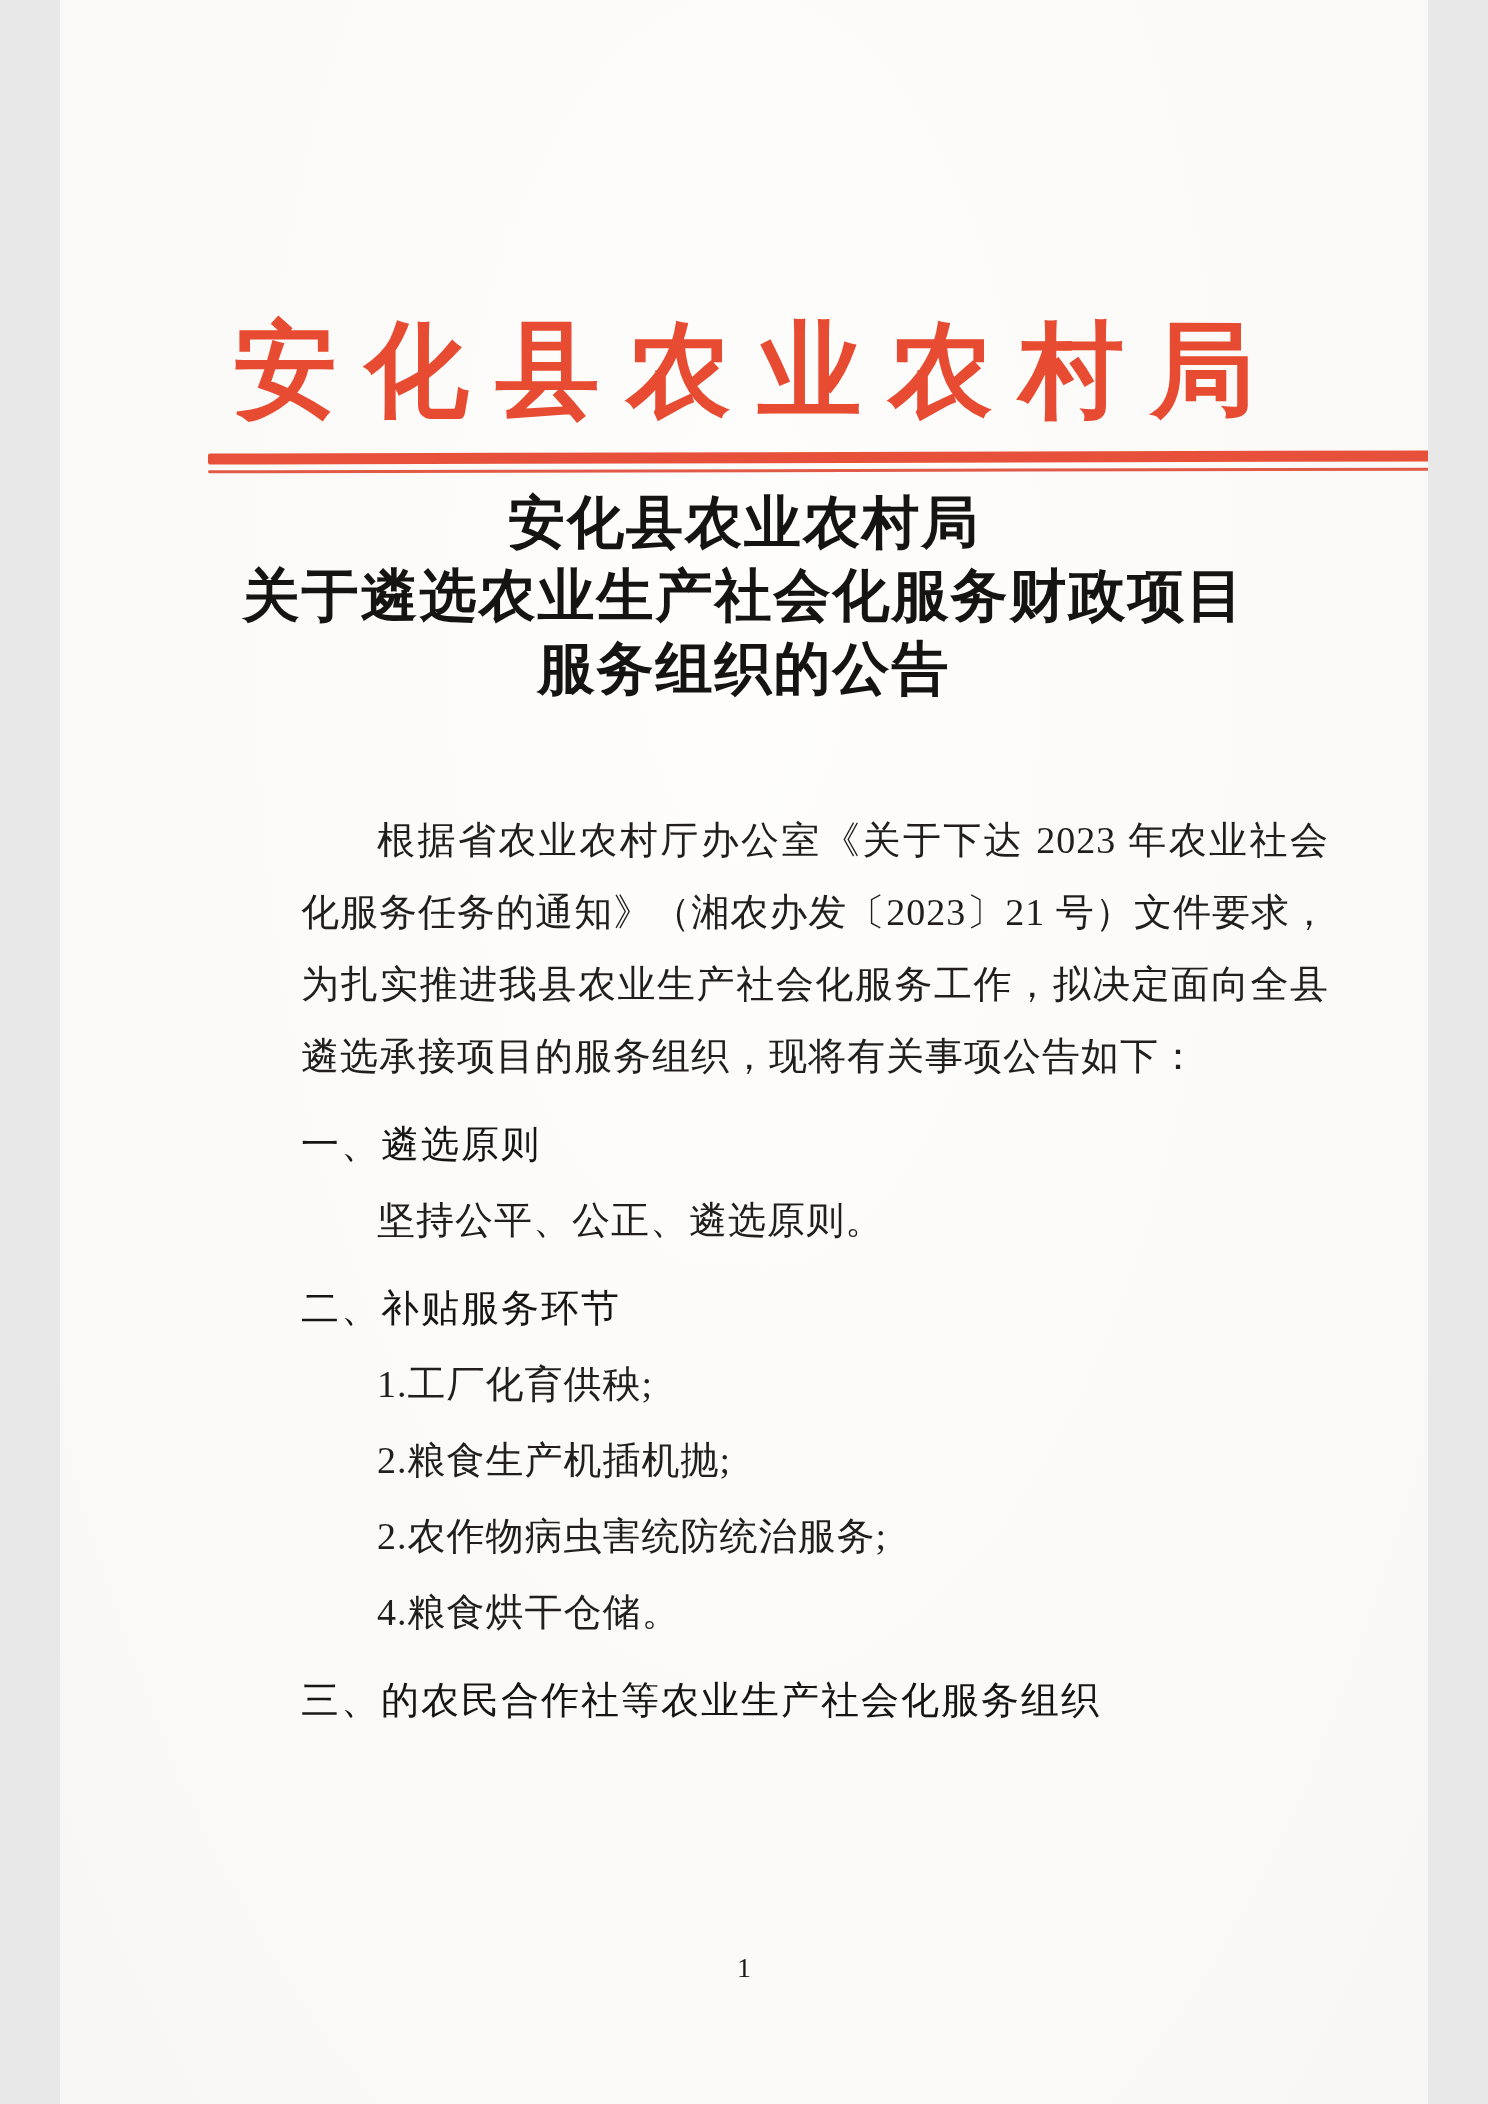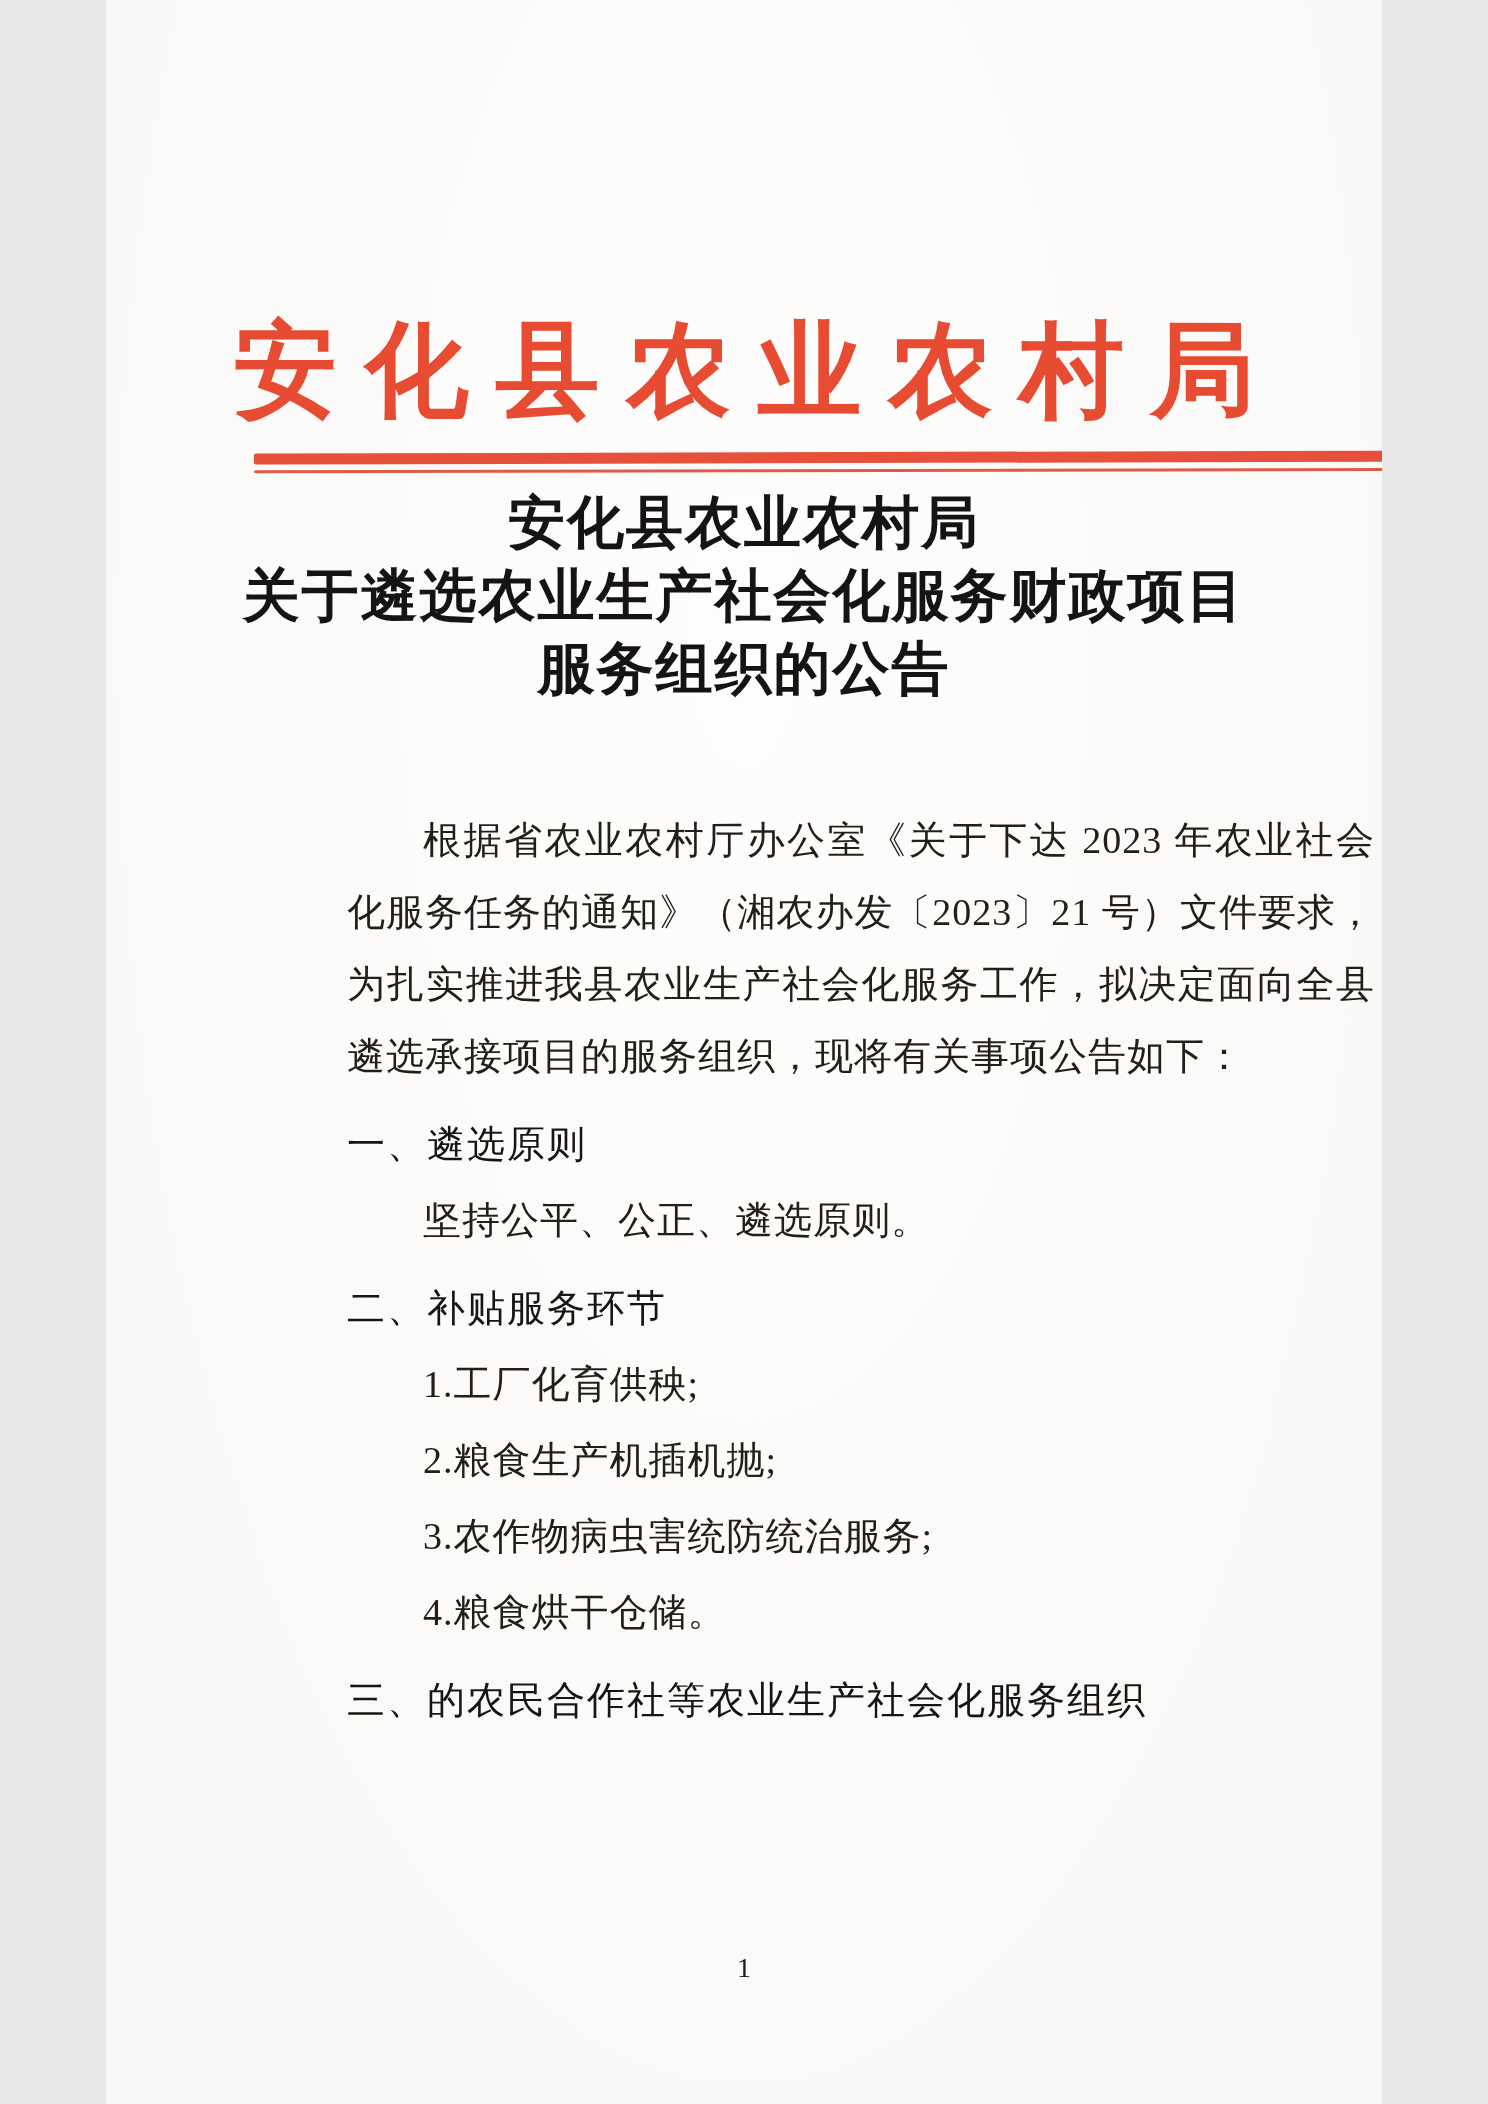--- a/index.html
+++ b/index.html
@@ -2,29 +2,28 @@
 <html><head>
 <meta charset="utf-8">
 <style>
   html, body {
     margin: 0;
     padding: 0;
     background: #e8e8e8;
   }
   .page {
     position: relative;
-    width: 1236px;
+    width: 1368px;
     height: 2104px;
     margin: 0 auto;
     background:
       radial-gradient(ellipse at 50% 30%, rgba(255,255,255,0.6), rgba(0,0,0,0.015)),
       #fcfbf9;
     overflow: hidden;
     font-family: "Liberation Serif", "DejaVu Serif", serif;
-    padding-left: 40px;
   }
 
   
   .letterhead {
     position: absolute;
     top: 296px;
     left: 0;
     right: 0;
     text-align: center;
     font-family: "Liberation Serif", "DejaVu Serif", serif;
@@ -131,20 +130,20 @@
     <div>服务组织的公告</div>
   </div>
 
   <div class="content">
     <p class="indent">根据省农业农村厅办公室《关于下达 2023 年农业社会化服务任务的通知》（湘农办发〔2023〕21 号）文件要求，为扎实推进我县农业生产社会化服务工作，拟决定面向全县遴选承接项目的服务组织，现将有关事项公告如下：</p>
     <p class="heading">一、遴选原则</p>
     <p class="indent">坚持公平、公正、遴选原则。</p>
     <p class="heading">二、补贴服务环节</p>
     <p class="indent">1.工厂化育供秧;</p>
     <p class="indent">2.粮食生产机插机抛;</p>
-    <p class="indent">3.农作物病虫害统防统治服务;</p>
+    <p class="indent">2.农作物病虫害统防统治服务;</p>
     <p class="indent">4.粮食烘干仓储。</p>
     <p class="heading">三、的农民合作社等农业生产社会化服务组织</p>
   </div>
 
   <div class="page-number">1</div>
 
 </div>
 
 </body></html>

